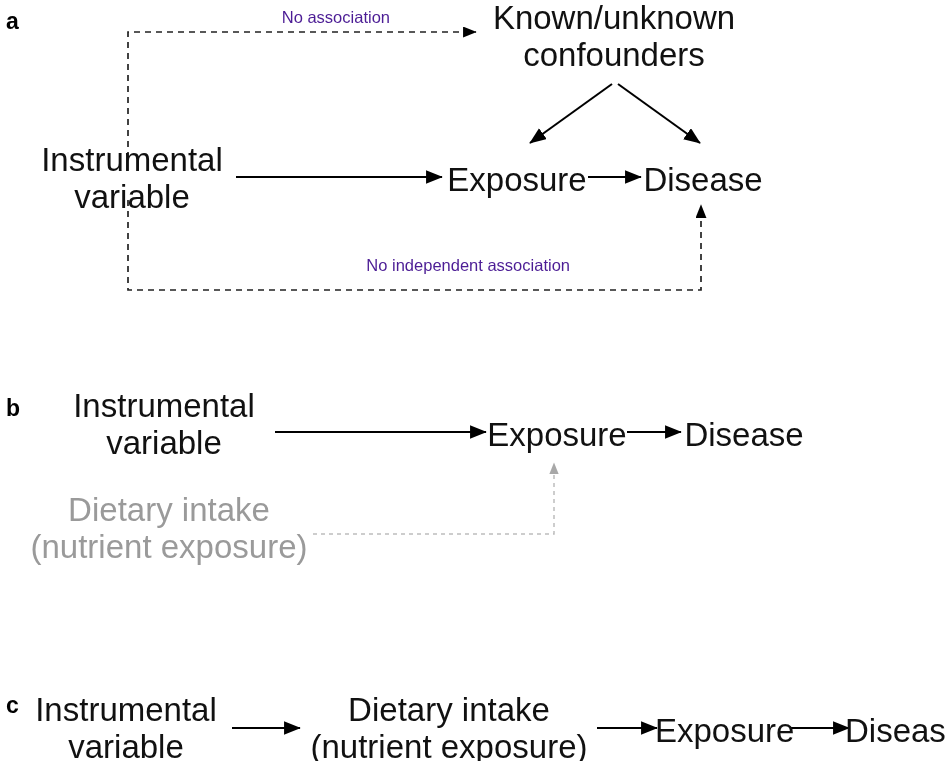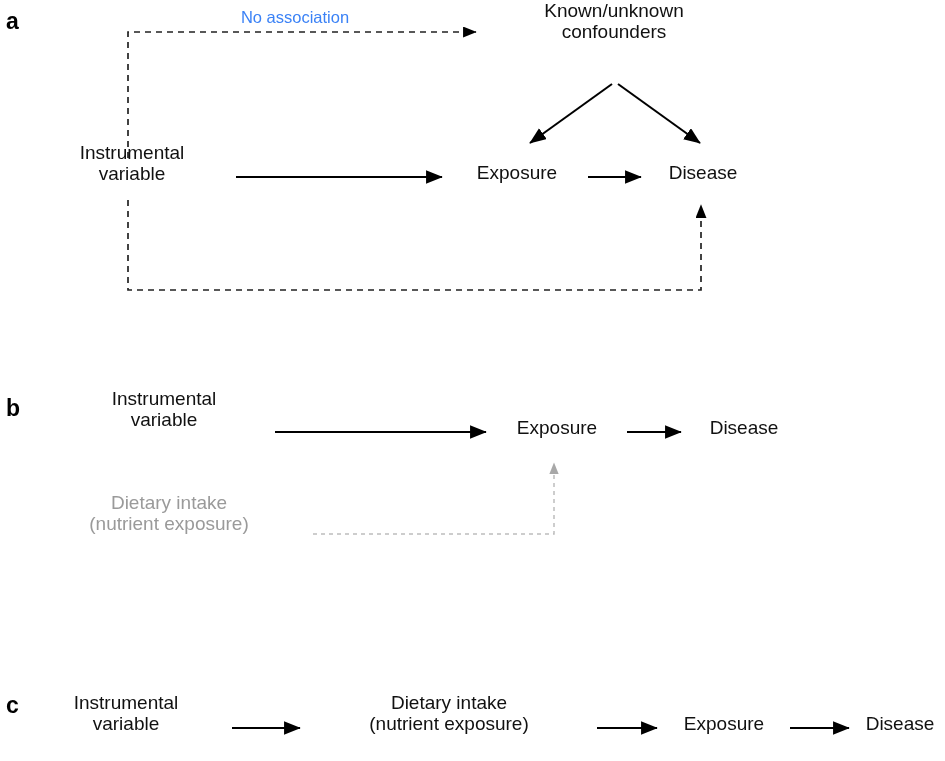--- a/index.html
+++ b/index.html
@@ -30,32 +30,32 @@
   }
   .panel-letter {
     position: absolute;
     font-size: 23px;
     font-weight: bold;
     color: #000000;
     line-height: 1;
   }
   .node {
     position: absolute;
-    font-size: 19px;
+    font-size: 33px;
     color: #111111;
     line-height: 1.12;
     text-align: center;
     white-space: pre-line;
   }
   .edge-label {
     position: absolute;
     font-size: 16.5px;
-    color: #3b82f6;
+    color: #4c1d95;
     line-height: 1.15;
-    text-align: center;
+    text-align: right;
     white-space: pre-line;
   }
   .muted {
     color: #9a9a9a;
   }
 </style>
 </head>
 <body>
 
 <div class="canvas">
@@ -127,20 +127,21 @@
   <div class="node" style="left:464px; top:0px; width:300px;">Known/unknown
 confounders</div>
 
   <div class="node" style="left:444px; top:162px; width:146px;">Exposure</div>
 
   <div class="node" style="left:641px; top:162px; width:124px;">Disease</div>
 
   <div class="edge-label" style="left:200px; top:8px; width:190px;">No association</div>
 
 
+  <div class="edge-label" style="left:280px; top:256px; width:290px;">No independent association</div>
 
   <div class="panel-letter" style="left:6px; top:397px;">b</div>
 
   <div class="node" style="left:56px; top:388px; width:216px;">Instrumental
 variable</div>
 
   <div class="node" style="left:487px; top:417px; width:140px;">Exposure</div>
 
   <div class="node" style="left:682px; top:417px; width:124px;">Disease</div>
 

